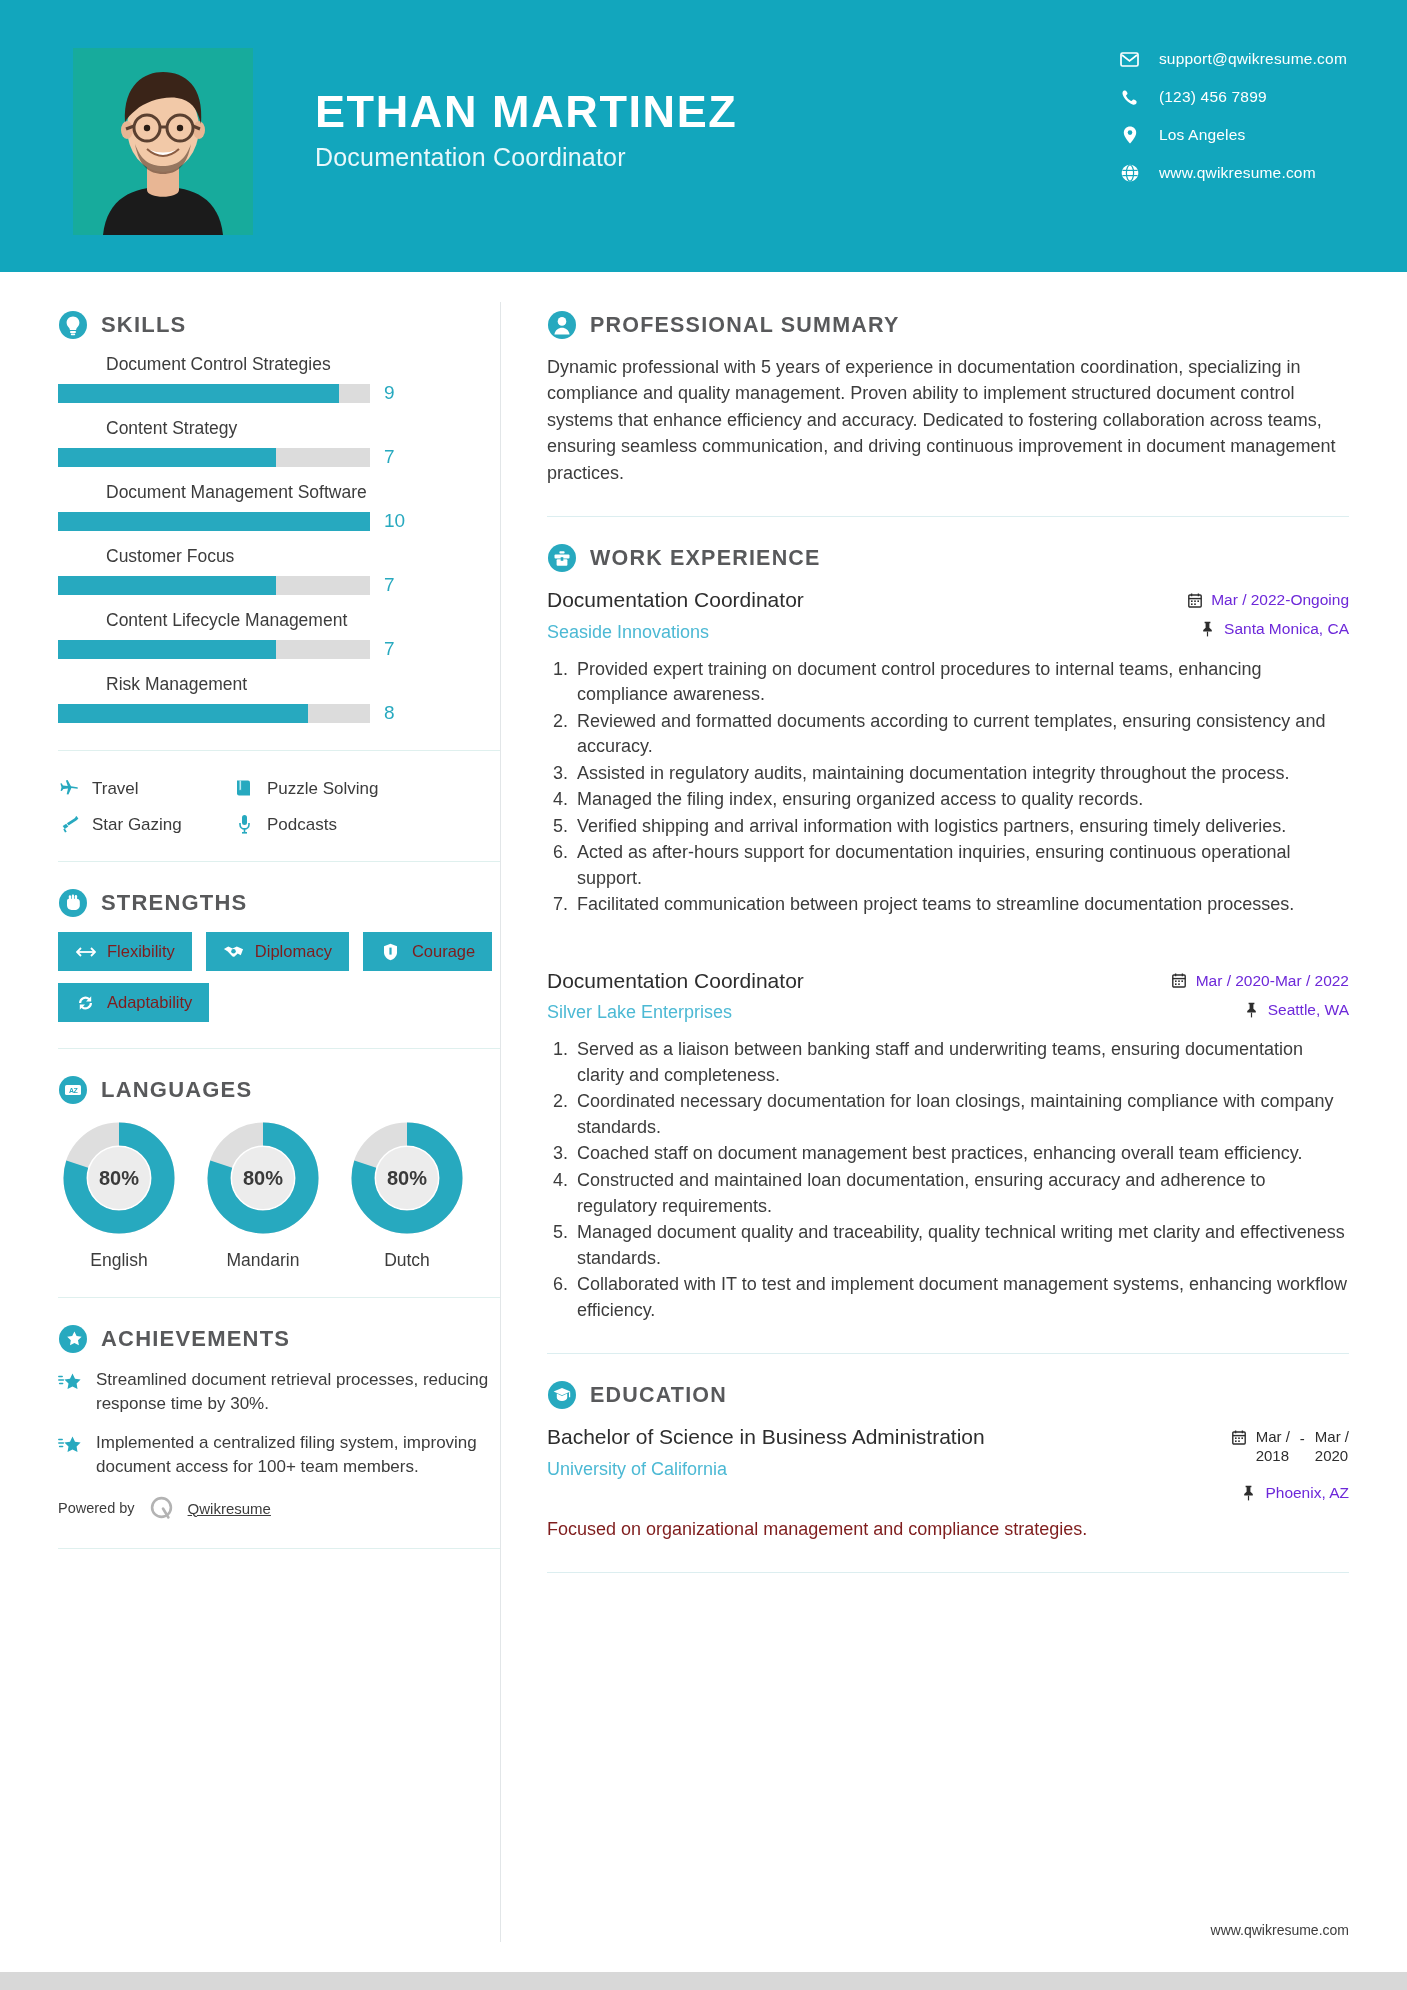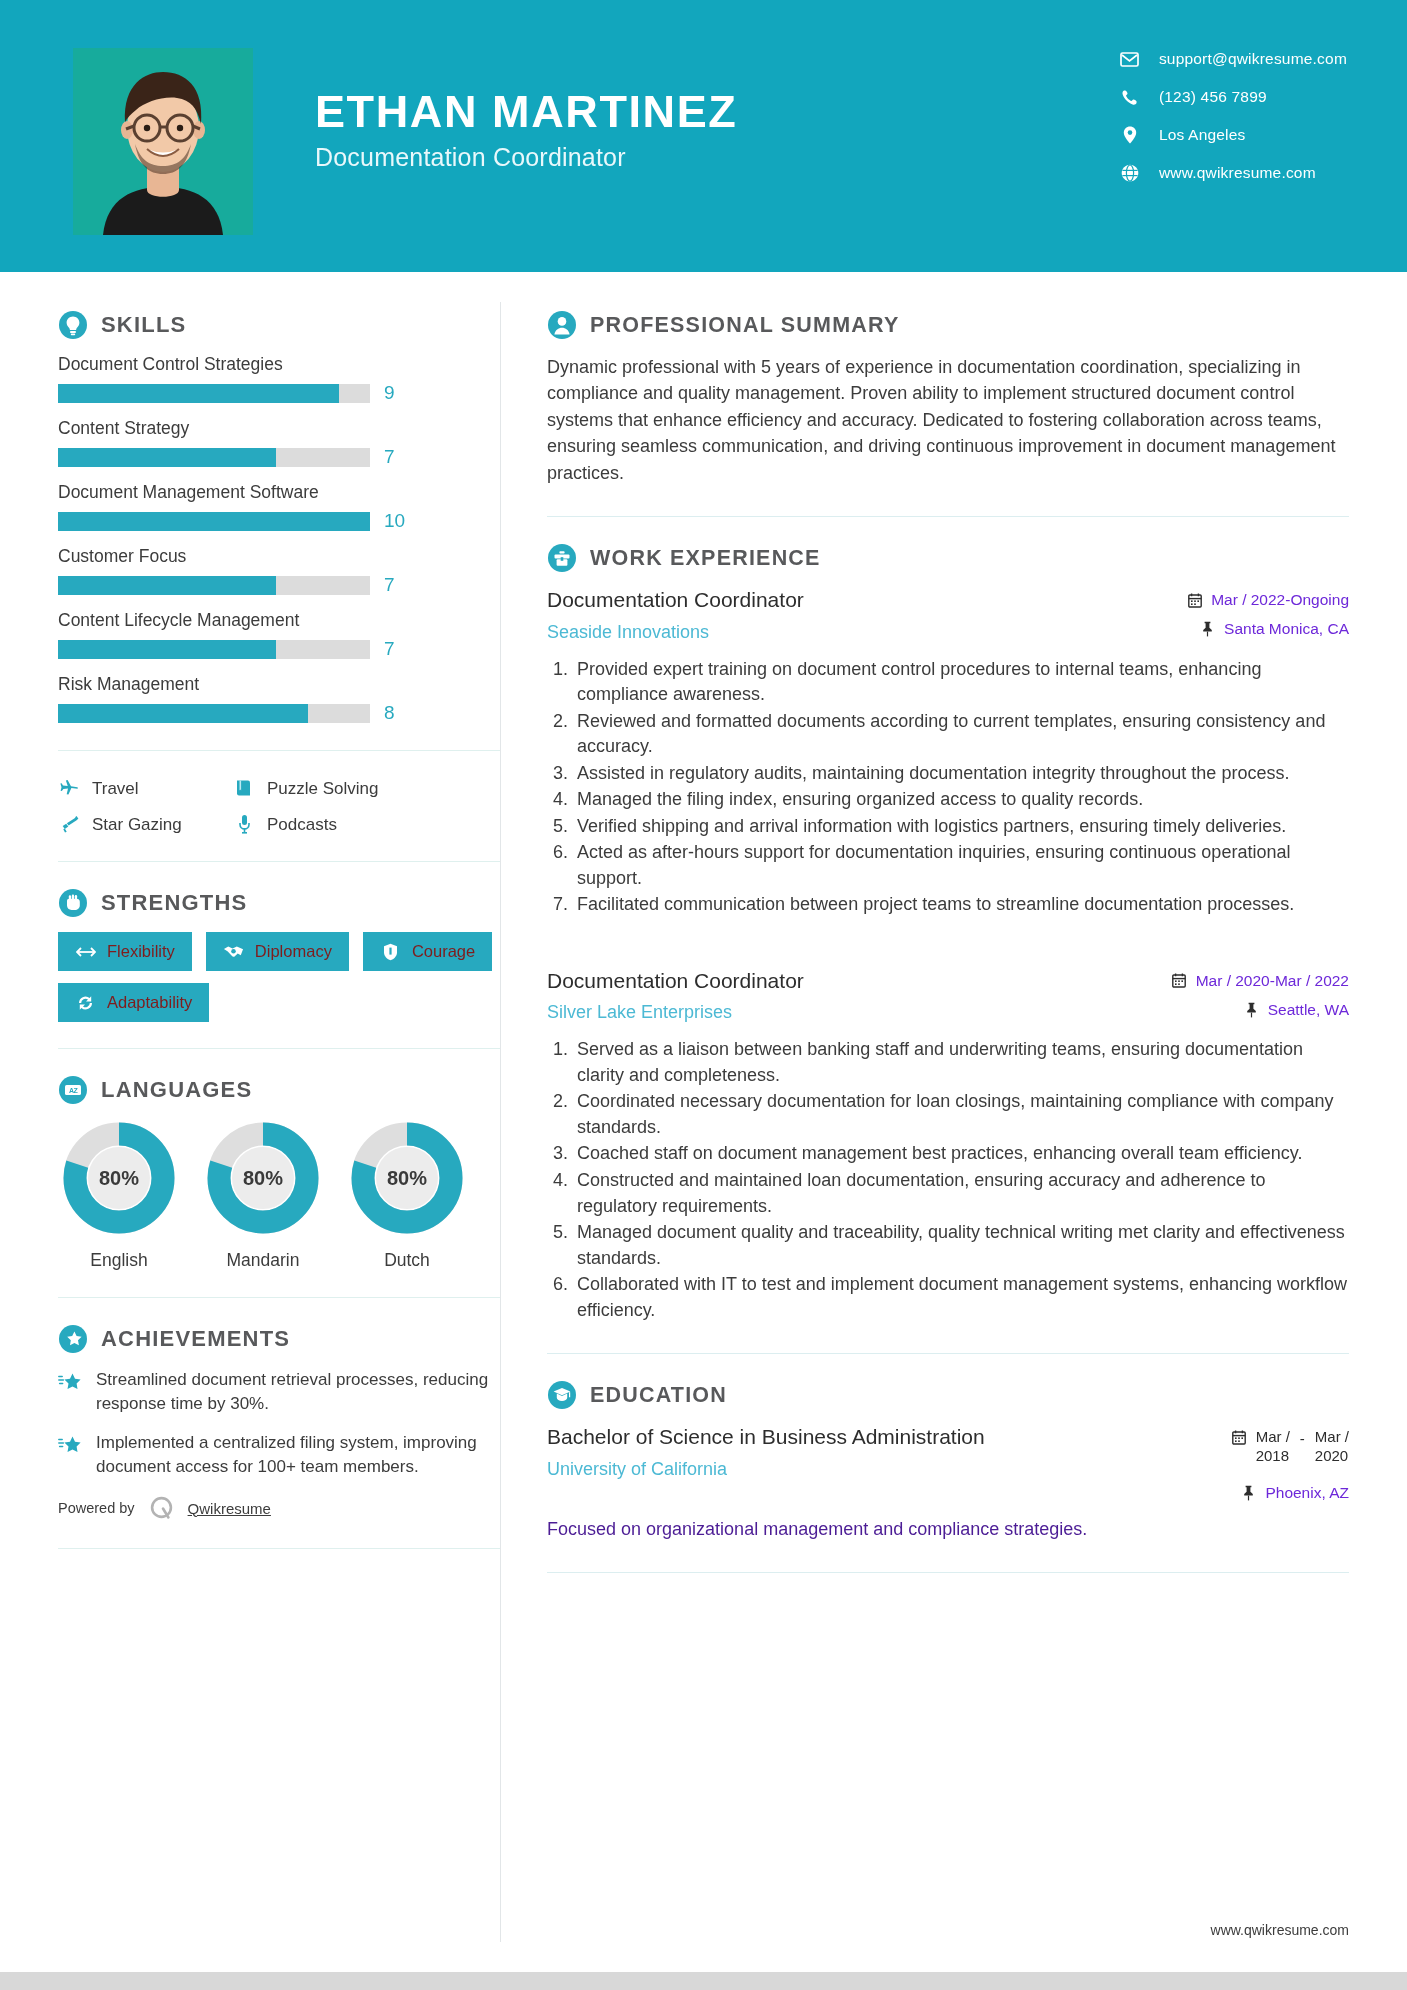--- a/index.html
+++ b/index.html
@@ -123,20 +123,21 @@
     margin: 26px 0 26px 0;
   }
   .hr.right-hr { background: #dceef0; margin: 30px 0 26px 0; }
 
   
   .skill { margin-bottom: 14px; }
   .skill-name {
     font-size: 17.5px;
     color: #3c3c3c;
     margin-bottom: 7px;
+    margin-left: 48px;
   }
   .skill-row { display: flex; align-items: center; }
   .track {
     width: 312px;
     height: 19px;
     background: #dcdcdc;
     flex: none;
   }
   .fill { height: 100%; background: #27a9bf; }
   .skill-val {
@@ -289,21 +290,21 @@
     justify-content: flex-end;
     gap: 10px;
     font-size: 15px;
     color: #2d2d2d;
   }
   .edu-dates .gi { width: 15px; flex: none; padding-top: 2px; }
   .edu-dates .dcol { text-align: left; line-height: 1.25; }
   .edu-dates .dsep { padding-top: 2px; }
   .edu-desc {
     font-size: 18px;
-    color: #4c1d95;
+    color: #7f1d1d;
     margin-top: 14px;
     line-height: 1.45;
   }
 
   .footer-url {
     position: absolute;
     right: 58px;
     bottom: 52px;
     font-size: 14px;
     color: #3c3c3c;

